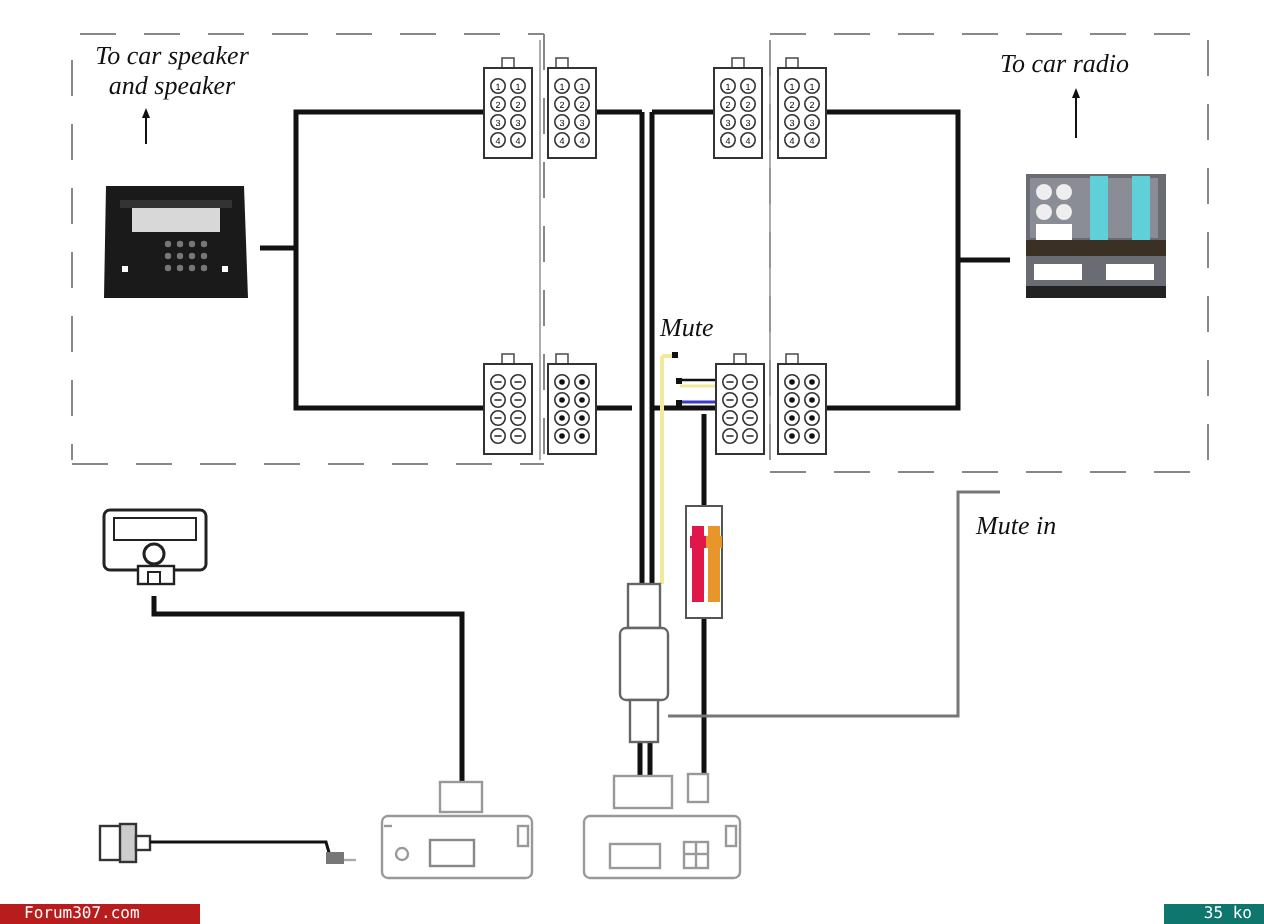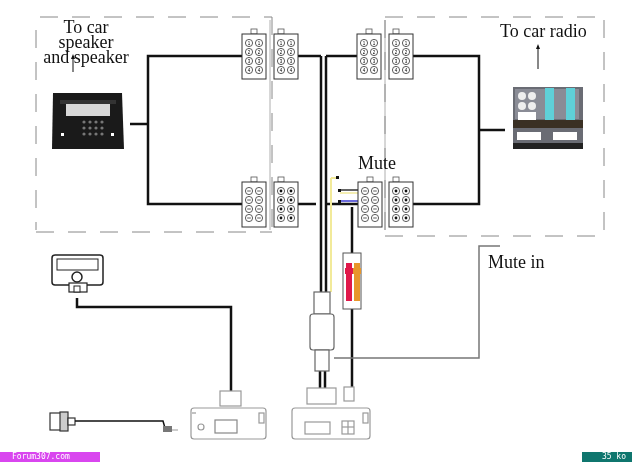--- a/index.html
+++ b/index.html
@@ -1,23 +1,23 @@
 <!DOCTYPE html>
 <html><head>
 <meta charset="utf-8">
 <style>
   html, body { margin: 0; padding: 0; background: #ffffff; }
   body { width: 632px; height: 462px; position: relative; overflow: hidden; font-family: "Liberation Serif", serif; }
   #diagram { position: absolute; left: 0; top: 0; width: 632px; height: 462px; }
-  .lbl { position: absolute; font-family: "Liberation Serif", serif; color: #111; font-size: 18px; line-height: 15px; }
+  .lbl { position: absolute; font-family: "Liberation Serif", serif; color: #111; font-size: 13px; line-height: 15px; font-style: italic; }
   .lbl-speaker { left: 40px; top: 20px; text-align: center; width: 92px; }
   .lbl-radio { left: 500px; top: 24px; }
-  .lbl-mute { left: 330px; top: 156px; margin-left: 28px; }
+  .lbl-mute { left: 330px; top: 156px; }
   .lbl-linein { left: 488px; top: 255px; }
-  .footer-left { position: absolute; left: 0; top: 452px; width: 100px; height: 10px; background: #d946ef; color: #fff; font-family: "DejaVu Sans Mono", monospace; font-size: 8px; line-height: 10px; padding-left: 12px; box-sizing: border-box; }
+  .footer-left { position: absolute; left: 0; top: 452px; width: 100px; height: 10px; background: #b91c1c; color: #fff; font-family: "DejaVu Sans Mono", monospace; font-size: 8px; line-height: 10px; padding-left: 12px; box-sizing: border-box; }
   .footer-right { position: absolute; left: 582px; top: 452px; width: 50px; height: 10px; background: #0f766e; color: #fff; font-family: "DejaVu Sans Mono", monospace; font-size: 8px; line-height: 10px; text-align: right; padding-right: 6px; box-sizing: border-box; }
 </style>
 </head>
 <body>
 
 <svg id="diagram" viewBox="0 0 632 462" xmlns="http://www.w3.org/2000/svg">
 
   <g stroke="#888" stroke-width="1" fill="none" stroke-dasharray="18,14">
     <line x1="40" y1="17" x2="272" y2="17"></line>
     <line x1="36" y1="30" x2="36" y2="230"></line>

